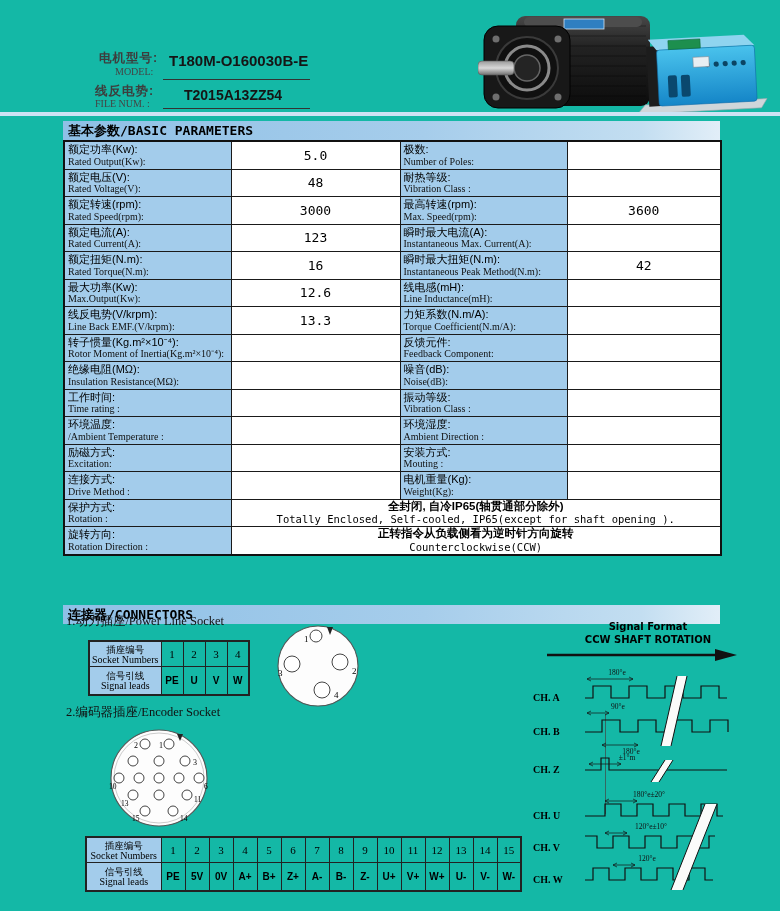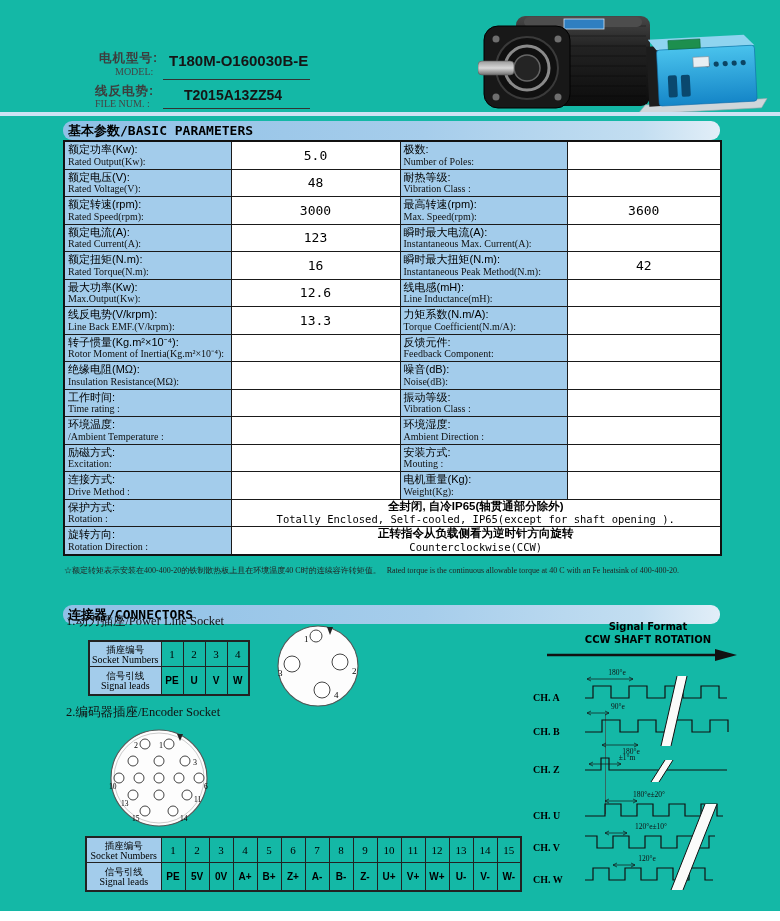--- a/index.html
+++ b/index.html
@@ -7,21 +7,21 @@
   .abs{position:absolute;}
   
   .hlab-cn{font-size:12.5px;font-weight:bold;color:#3d3d3d;letter-spacing:1px;}
   .hlab-en{font-size:10px;font-family:"Liberation Serif",serif;color:#444;}
   .hval{font-size:15px;font-weight:bold;color:#151515;font-family:"Liberation Sans",sans-serif;}
   .hline{border-top:1.5px solid #333;height:0;}
   .divider{left:0;top:112px;width:780px;height:4px;background:#cde3f4;}
   
   .secbar{left:63px;width:657px;height:19px;background:linear-gradient(90deg,#8fc0e6 0%,#a6cdeb 55%,#c3def1 88%,#e2eef8 100%);
     font-weight:bold;font-size:13px;line-height:19px;padding-left:5px;box-sizing:border-box;
-    font-family:"DejaVu Sans Mono","Liberation Sans",monospace;border-radius:9px;}
+    font-family:"DejaVu Sans Mono","Liberation Sans",monospace;}
   
   .btable{left:63px;top:140px;width:657px;border-collapse:collapse;table-layout:fixed;border:2px solid #111;}
   .btable td{border:1px solid #1a1a1a;height:27px;padding:1px 3px;vertical-align:middle;box-sizing:border-box;}
   td.lab{background:#a3cceb;}
   .lab .cn{font-size:11px;line-height:12.5px;color:#000;}
   .lab .en{font-size:10px;line-height:12px;font-family:"Liberation Serif",serif;color:#101010;}
   td.val{text-align:center;font-family:"DejaVu Sans Mono",monospace;font-size:13px;background:#fff;}
   td.merged{text-align:center;background:#fff;padding:0;}
   .merged .cn{font-size:11.5px;font-weight:bold;line-height:13.5px;}
   .merged .en{font-family:"DejaVu Sans Mono",monospace;font-size:10.5px;line-height:13px;}
@@ -295,24 +295,20 @@
             <div class="en">Rotation Direction :</div>
           </td>
       <td class="merged" colspan="3">
         <div class="cn">正转指令从负载侧看为逆时针方向旋转</div>
         <div class="en">Counterclockwise(CCW)</div>
       </td>
     </tr>
   </tbody>
     </table>
 
-  <div class="abs footnote">
-    <span>☆额定转矩表示安装在400-400-20的铁制散热板上且在环境温度40 C时的连续容许转矩值。</span>&nbsp;&nbsp;
-    <span>Rated torque is the continuous allowable torque at 40 C with an Fe heatsink of 400-400-20.</span>
-  </div>
 
   <div class="abs secbar" style="top:605px;">连接器/CONNECTORS</div>
   <div class="abs subhead" style="left:66px;top:613px;">1.动力插座/Power Line Socket</div>
 
   <table class="abs pintable" style="left:88px;top:640px;">
     <colgroup>
         <col style="width:72px">
         <col style="width:22px">
         <col style="width:22px">
         <col style="width:22px">

